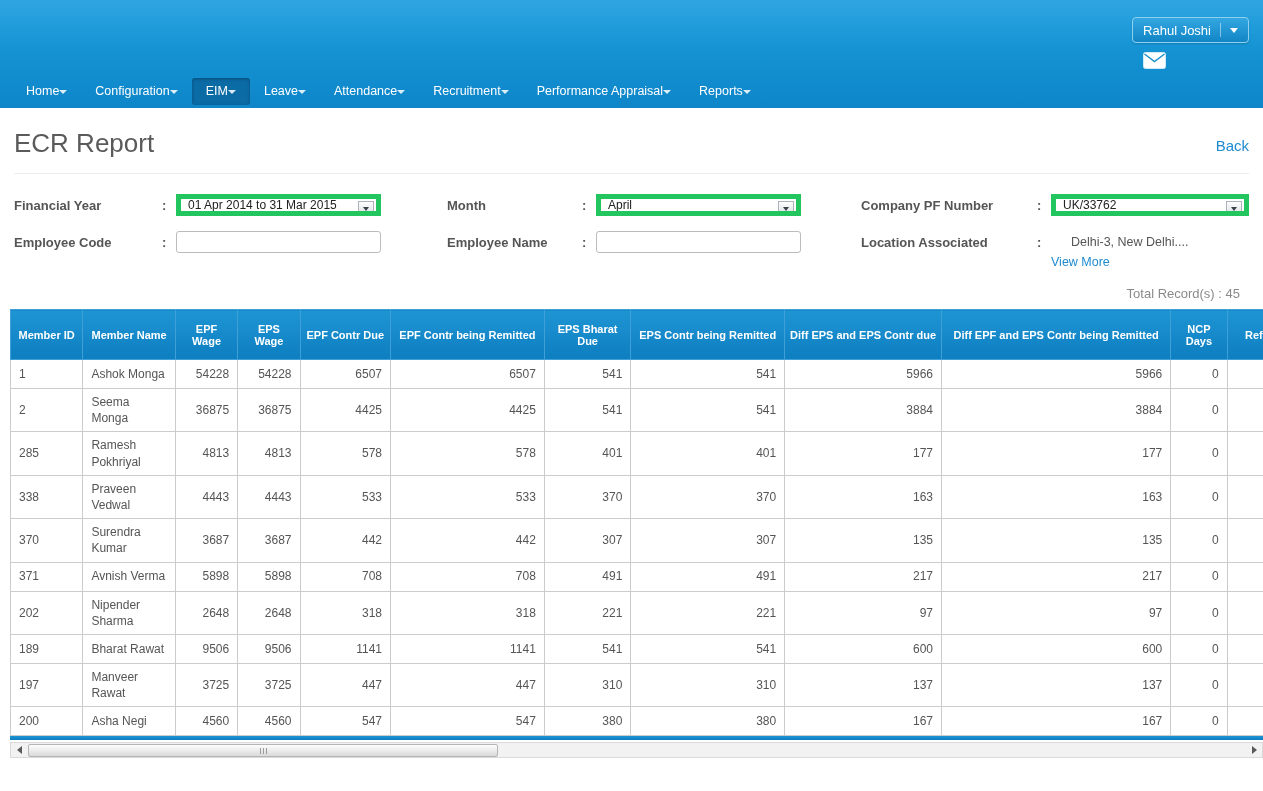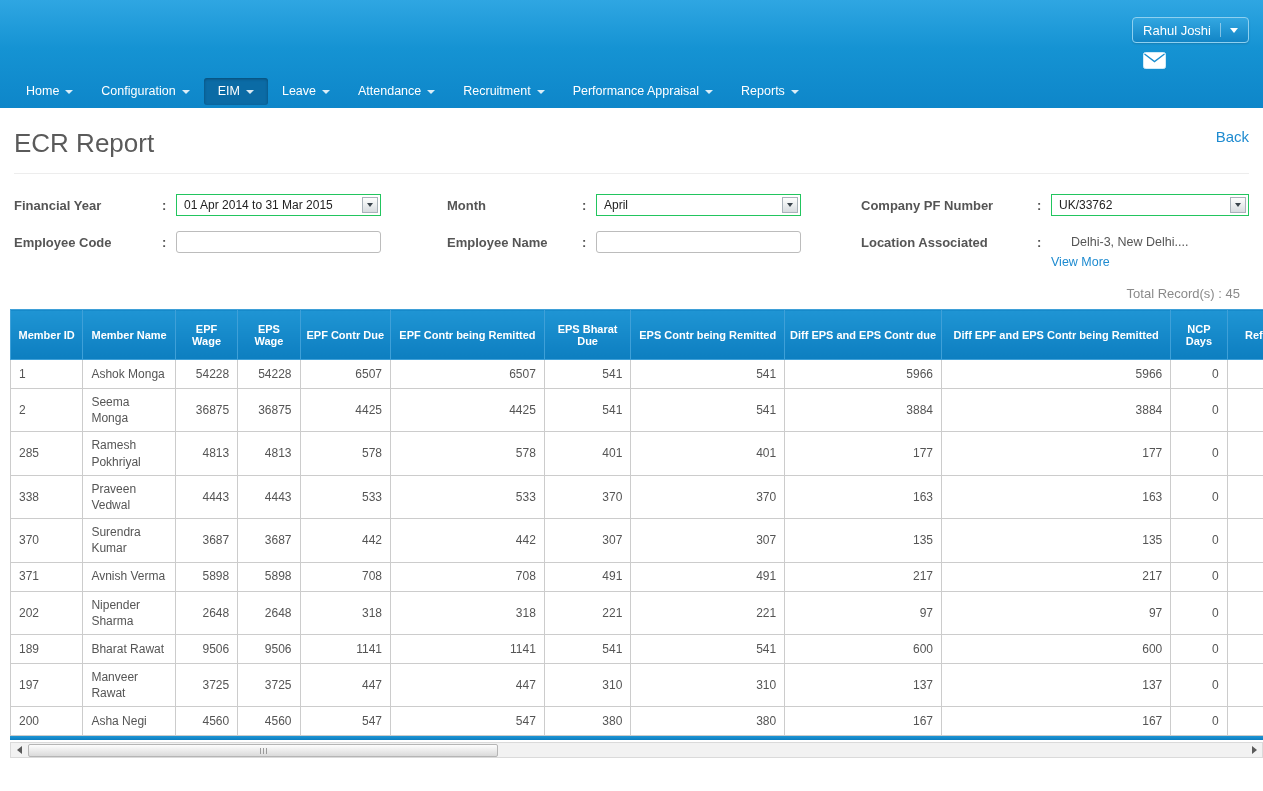--- a/index.html
+++ b/index.html
@@ -26,44 +26,44 @@
               padding:0 10px; background:linear-gradient(#33a7e1,#1285c6); border:1px solid #8ed0f0;
               border-radius:4px; color:#fff; font-size:13px; cursor:pointer; box-shadow:0 1px 2px rgba(0,0,0,.15); z-index:3;}
   .user-caret-wrap { margin-left:9px; padding-left:9px; border-left:1px solid rgba(255,255,255,.45);
                      display:flex; align-items:center; height:14px; }
   .caret-down { width:0; height:0; border-left:4px solid transparent; border-right:4px solid transparent;
                 border-top:5px solid #fff; }
   .mail-btn { position:absolute; top:52px; right:97px; cursor:pointer; z-index:3; }
 
   .nav { position:absolute; left:0; right:0; bottom:0; height:34px; display:flex; align-items:center;
          padding-left:12px; }
-  .nav-item { display:flex; align-items:center; gap:6px; color:#fff; font-size:12.5px; padding:0 14px;
+  .nav-item { display:flex; align-items:center; color:#fff; font-size:12.5px; padding:0 14px;
               height:27px; border-radius:3px; cursor:pointer; white-space:nowrap; }
   .nav-item.active { background:#0b6ba5; box-shadow:inset 0 1px 3px rgba(0,0,0,.3); }
   .nav-caret { width:0; height:0; border-left:4px solid transparent; border-right:4px solid transparent;
                border-top:4px solid rgba(255,255,255,.85); margin-top:2px; }
 
   
   .content { padding:0 14px; }
-  .title-row { display:flex; justify-content:space-between; align-items:flex-start; margin-top:20px;
+  .title-row { display:flex; justify-content:space-between; align-items:flex-end; margin-top:20px;
                padding-bottom:14px; border-bottom:1px solid #ededed; }
   .page-title { font-size:26px; color:#5a5a5a; font-weight:normal; }
   .back-link { font-size:15px; color:#1e8bd0; text-decoration:none; margin-bottom:5px; cursor:pointer; }
 
   
   .filters { margin-top:20px; }
   .frow { display:flex; align-items:flex-start; margin-bottom:15px; }
   .fgroup { display:flex; align-items:flex-start; }
   .fg1 { width:421px; } .fg2 { width:420px;margin-left:18px; }
   .flabel { font-size:13px; font-weight:bold; color:#555; padding-top:4px; }
   .fg1 .flabel { width:148px; } .fg2 .flabel { width:135px; } .fg3 .flabel { width:176px; }
   .fcolon { width:14px; font-weight:bold; color:#555; padding-top:4px; font-size:13px; }
   .control { width:205px; } .fg3 .control { width:198px; }
 
-  .sel { position:relative; height:22px; border:1px solid #22c55e; background:#fff; font-size:12px;
+  .sel { position:relative; height:22px; border:5px solid #22c55e; background:#fff; font-size:12px;
          color:#222; display:flex; align-items:center; padding:0 22px 0 7px; cursor:pointer;
          box-sizing:border-box; width:100%; white-space:nowrap; overflow:hidden; }
   .sel-btn { position:absolute; right:2px; top:2px; width:16px; height:16px;
              background:linear-gradient(#fefefe,#d8dce0); border:1px solid #aab2ba;
              display:flex; align-items:center; justify-content:center; box-sizing:border-box; }
   .sel-caret { width:0; height:0; border-left:3.5px solid transparent; border-right:3.5px solid transparent;
                border-top:4px solid #3a434b; }
 
   .tinput { width:100%; height:22px; border:1px solid #bcbcbc; border-radius:3px; box-sizing:border-box;
             padding:0 6px; font-size:12px; font-family:inherit; color:#333; }

